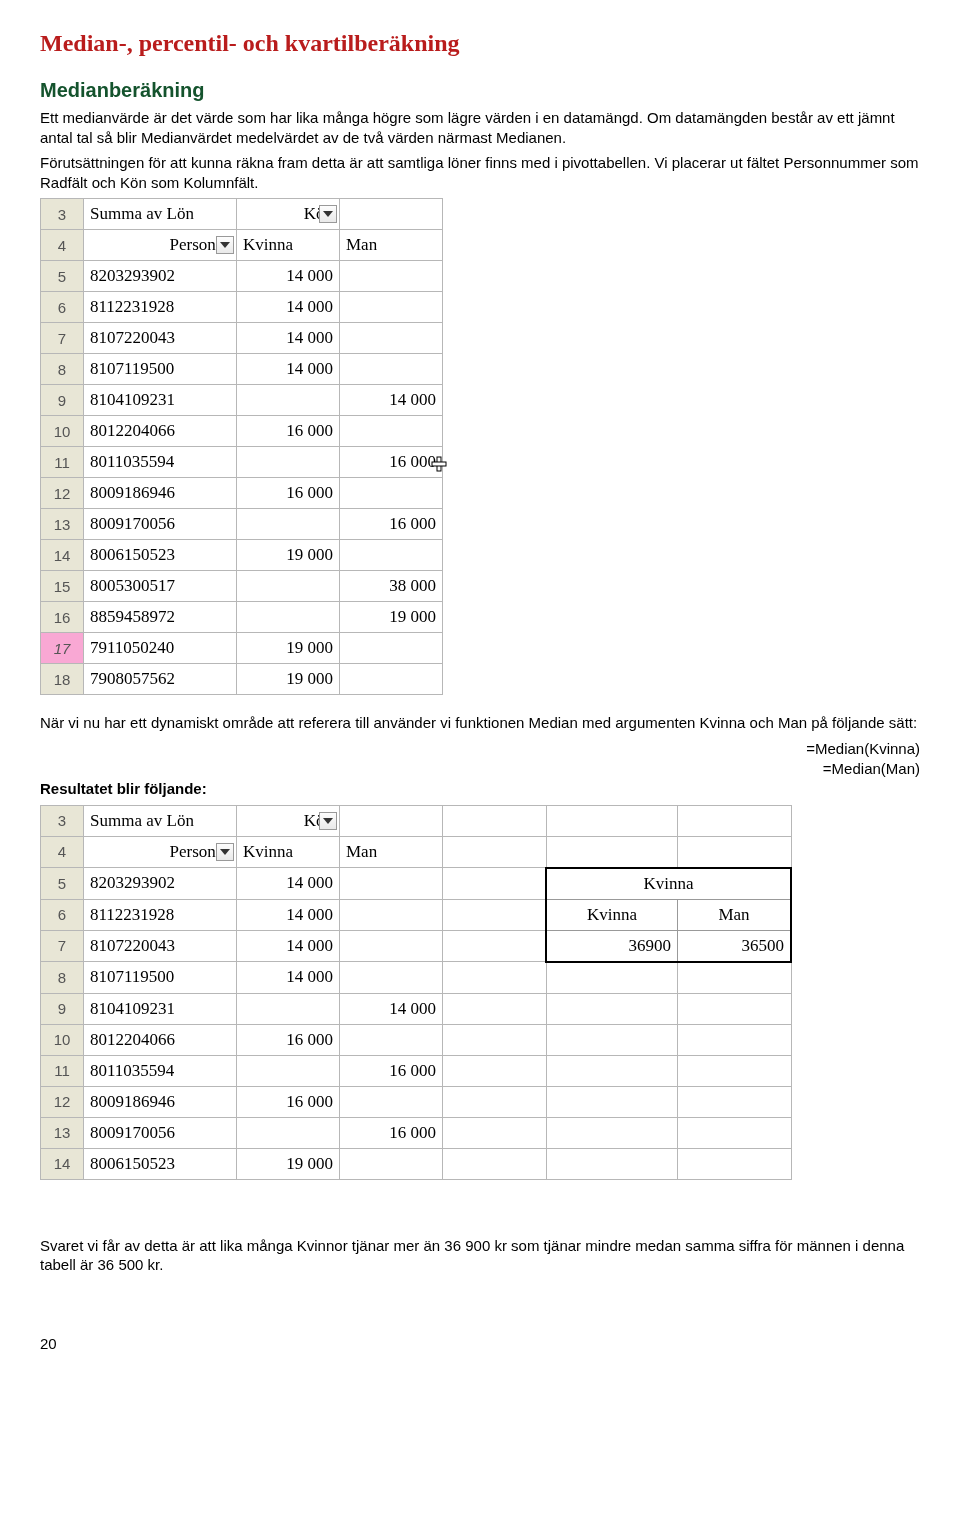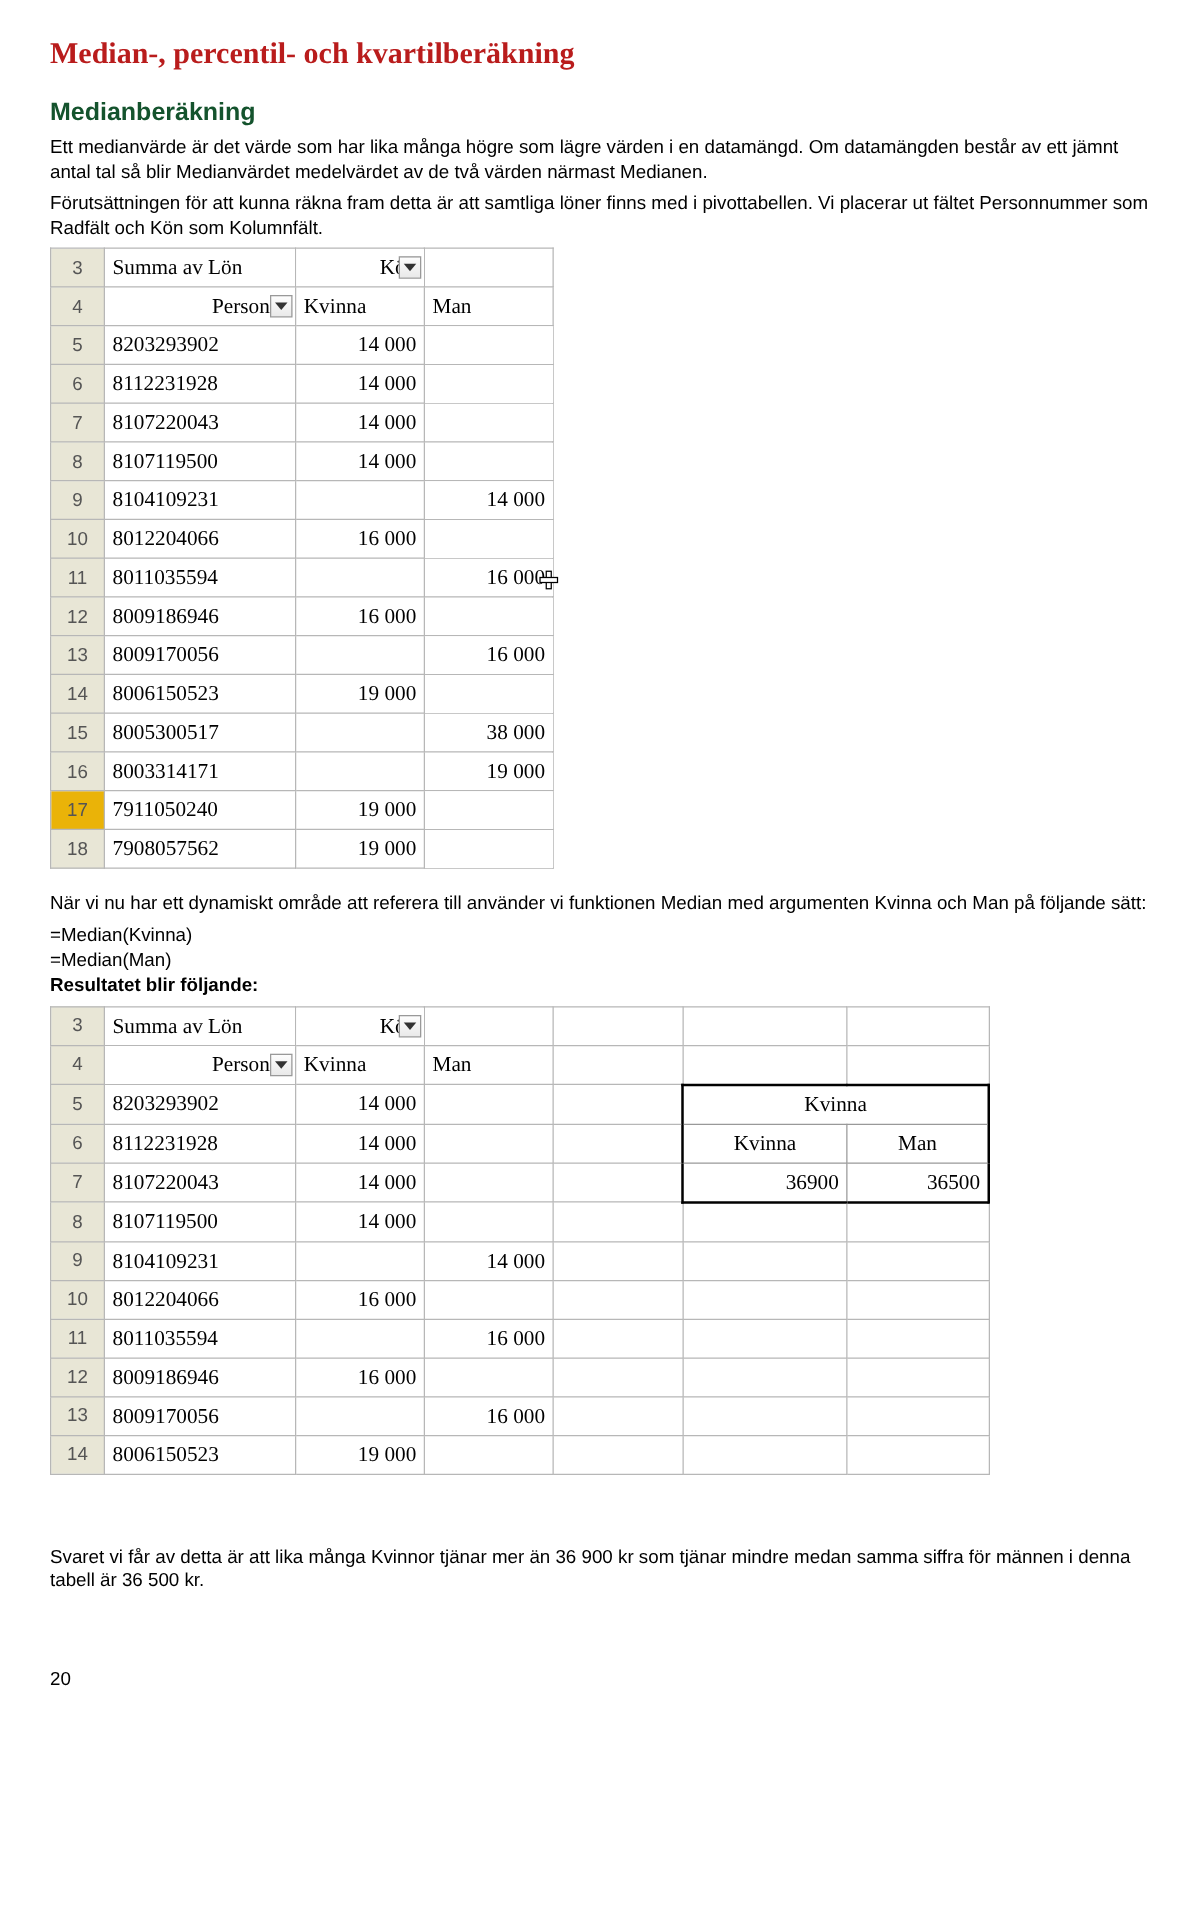--- a/index.html
+++ b/index.html
@@ -25,20 +25,21 @@
     color:#14532d;
     margin:0 0 6px 0;
   }
   p{
     margin:0 0 6px 0;
     line-height:1.3;
   }
   .formula{
     margin:0;
     line-height:1.35;
+    text-align:right;
   }
   .bold{
     font-weight:bold;
   }
   .pivot-table{
     border-collapse:collapse;
     font-family:"Georgia","Times New Roman",serif;
     font-size:17px;
     color:#000;
     margin:6px 0 18px 0;
@@ -53,21 +54,22 @@
   }
   .pivot-table .rowhead{
     background:#E8E6D6;
     text-align:center;
     width:30px;
     font-family:Verdana,Arial,sans-serif;
     font-size:15px;
     color:#555;
   }
   .pivot-table .rowhead.sel{
-    background:#eab308;
+    background:#f9a8d4;
+    font-style:italic;
   }
   .pivot-table .personnr{
     width:140px;
   }
   .pivot-table .num{
     text-align:right;
     width:90px;
   }
   .pivot-table .num2{
     text-align:right;
@@ -223,21 +225,21 @@
         <td class="num2" style="position:relative;"></td>
       </tr>
       <tr>
         <td class="rowhead">15</td>
         <td class="personnr">8005300517</td>
         <td class="num"></td>
         <td class="num2" style="position:relative;">38 000</td>
       </tr>
       <tr>
         <td class="rowhead">16</td>
-        <td class="personnr">8003314171</td>
+        <td class="personnr">8859458972</td>
         <td class="num"></td>
         <td class="num2" style="position:relative;">19 000</td>
       </tr>
       <tr>
         <td class="rowhead sel">17</td>
         <td class="personnr">7911050240</td>
         <td class="num">19 000</td>
         <td class="num2" style="position:relative;"></td>
       </tr>
       <tr>

